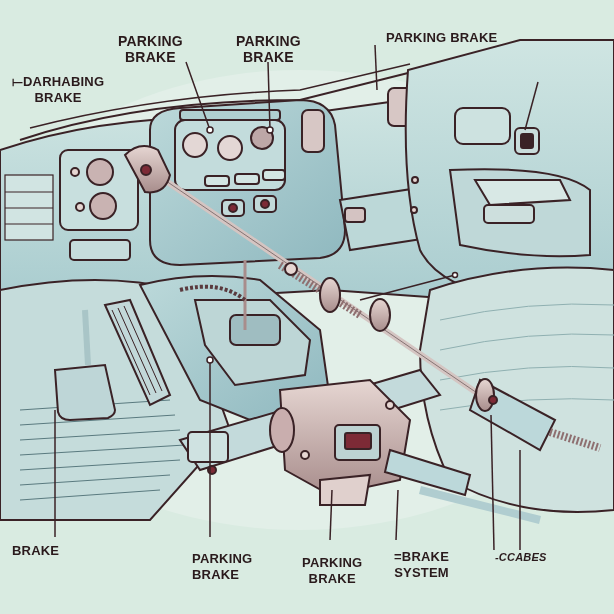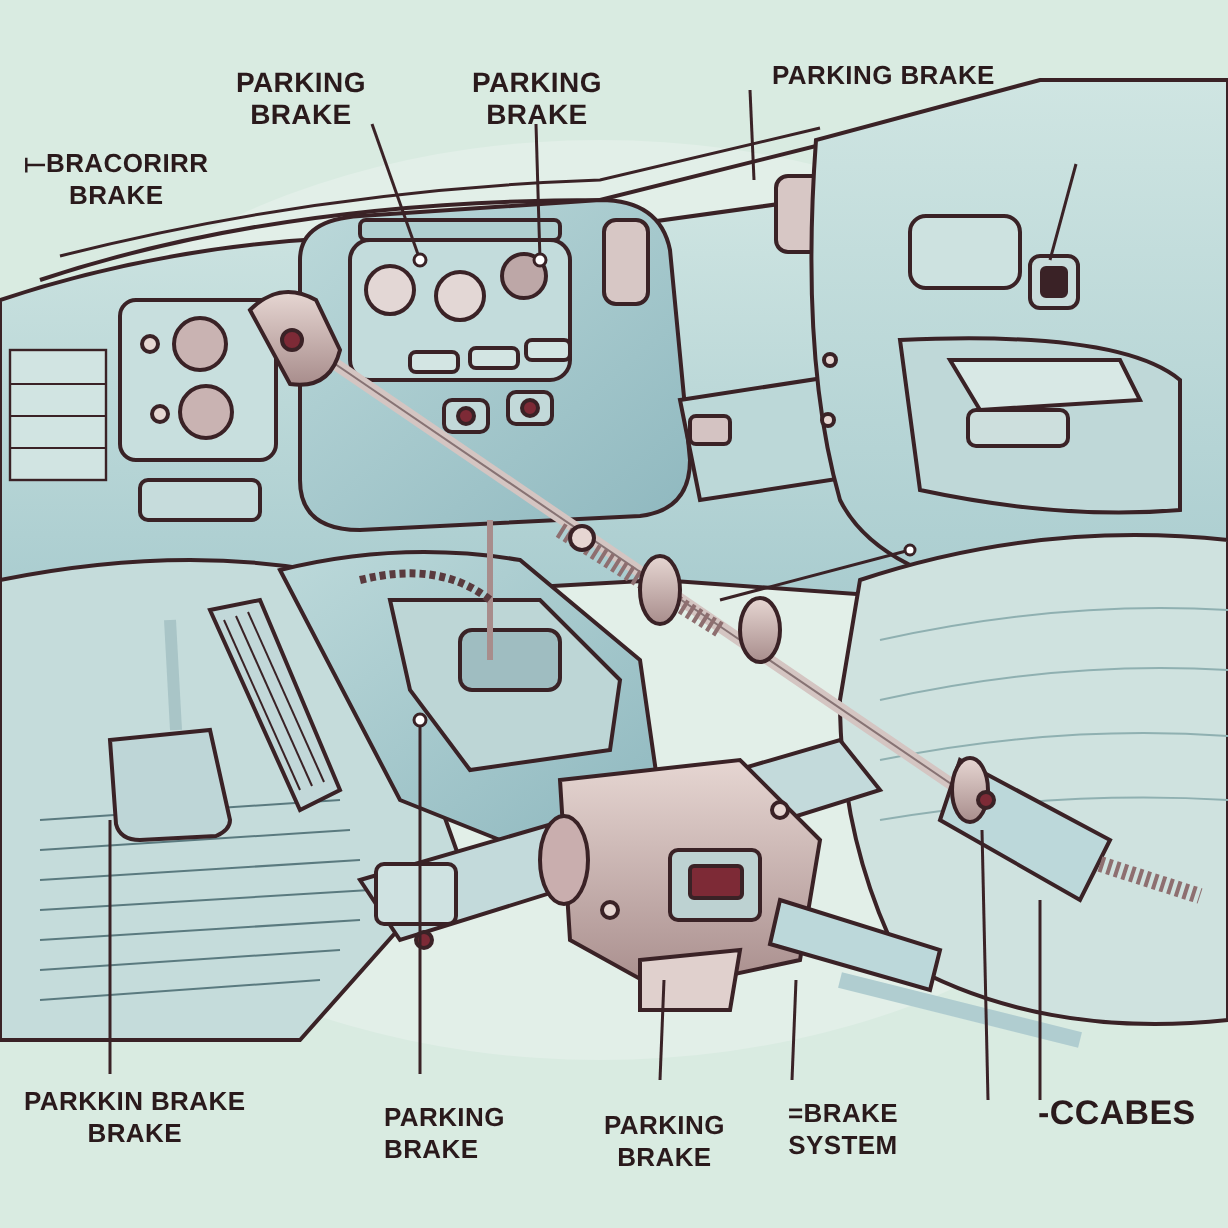--- a/index.html
+++ b/index.html
@@ -183,35 +183,34 @@
     <span>BRAKE</span>
   </div>
   <div class="lbl" style="left:236px;top:33px;">
     <span>PARKING</span>
     <span>BRAKE</span>
   </div>
   <div class="lbl" style="left:338px;top:30px;font-size:13px;padding-left:48px;">
     <span>PARKING BRAKE</span>
   </div>
   <div class="lbl" style="left:12px;top:74px;font-size:13px;">
-    <span>⟝BRACORIRR</span>
+    <span>⟝DARHABING</span>
     <span>BRAKE</span>
   </div>
   <div class="lbl" style="left:12px;top:543px;font-size:13px;">
-    <span>PARKKIN BRAKE</span>
     <span>BRAKE</span>
   </div>
   <div class="lbl" style="left:192px;top:551px;font-size:13px;text-align:left;">
     <span>PARKING</span>
     <span>BRAKE</span>
   </div>
   <div class="lbl" style="left:302px;top:555px;font-size:13px;">
     <span>PARKING</span>
     <span>BRAKE</span>
   </div>
   <div class="lbl" style="left:394px;top:549px;font-size:13px;">
     <span>=BRAKE</span>
     <span>SYSTEM</span>
   </div>
-  <div class="lbl" style="left:519px;top:549px;font-size:17px;">
+  <div class="lbl" style="left:495px;top:549px;font-size:11px;font-style:italic;">
     <span>-CCABES</span>
   </div>
 </div>
 
 </body></html>

